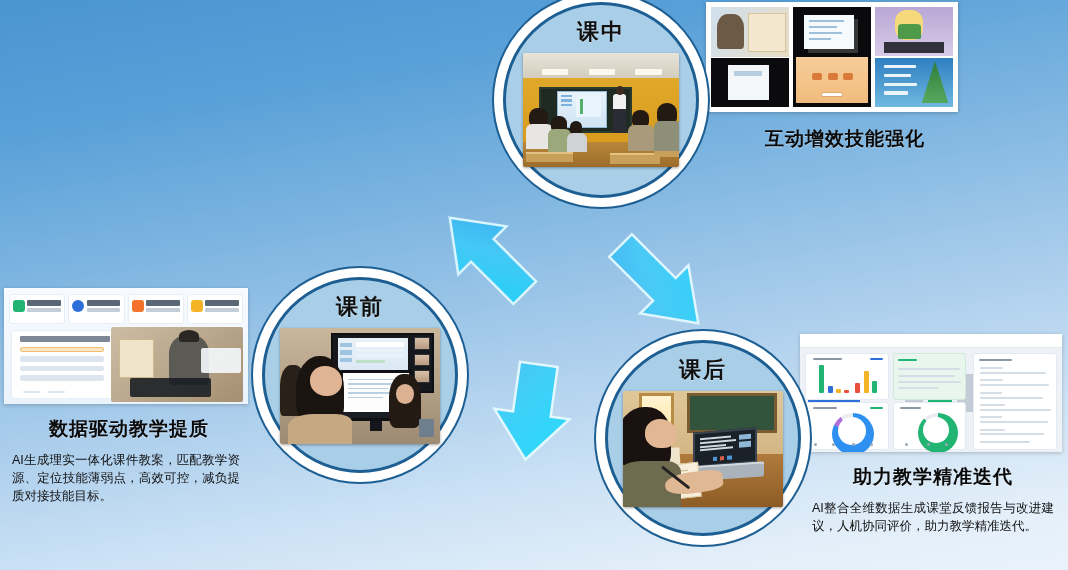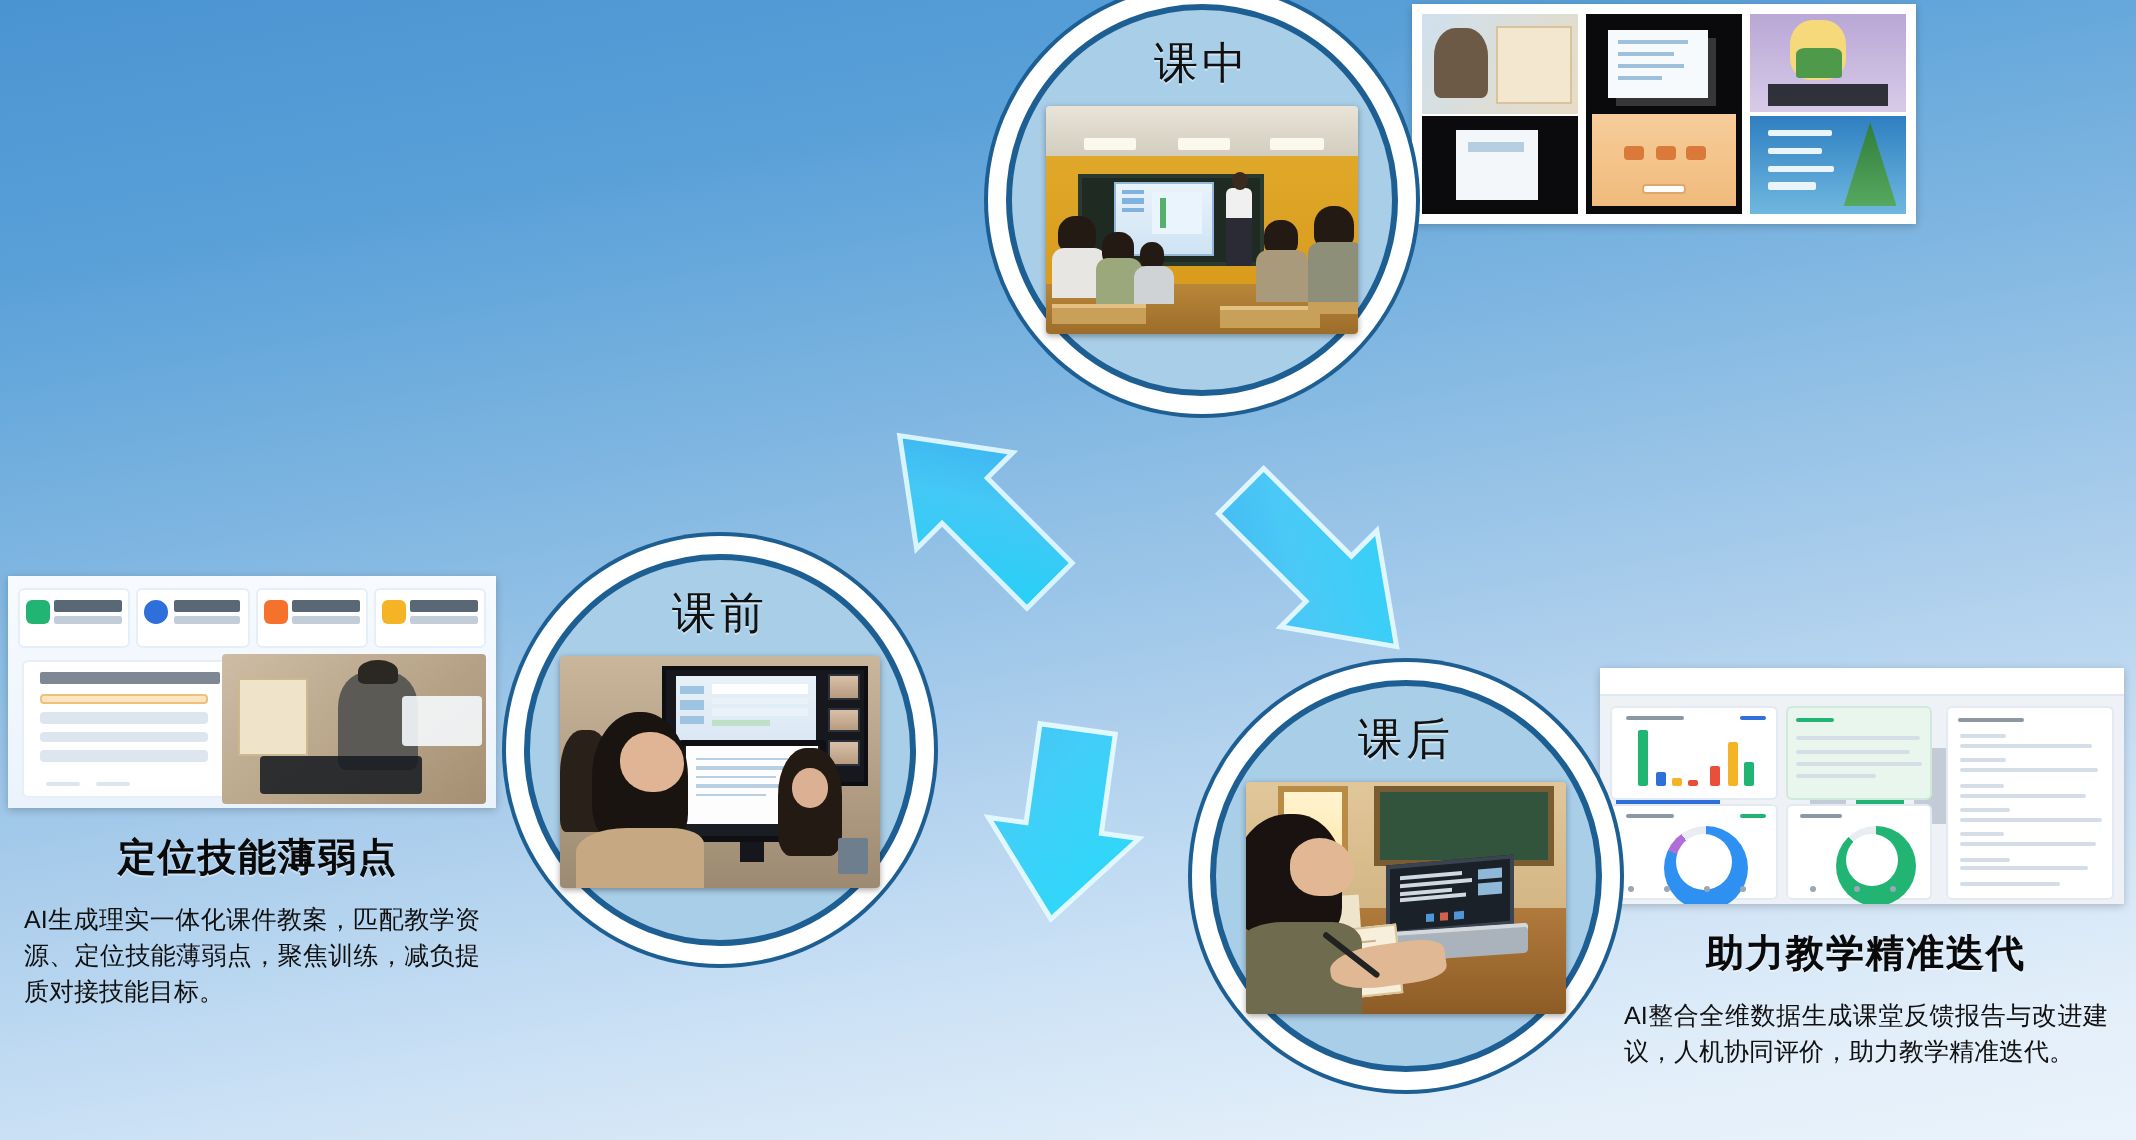--- a/index.html
+++ b/index.html
@@ -41,21 +41,21 @@
     display: flex;
     flex-direction: column;
     align-items: center;
     justify-content: flex-start;
     overflow: visible;
     z-index: 6;
   }
 
   .node-label {
     font-size: 22px;
-    font-weight: normal;
+    font-weight: bold;
     color: #111111;
     letter-spacing: 2px;
     margin-top: 16px;
     text-shadow: 0 1px 0 rgba(255,255,255,.45);
     line-height: 1;
     white-space: nowrap;
   }
 
   .node-photo {
     margin-top: 10px;
@@ -487,20 +487,21 @@
           <div class="cl-c2">
             <i style="top:14%;width:40%"></i>
             <i style="top:32%;width:34%"></i>
             <i style="top:50%;width:42%"></i>
             <i style="top:68%;width:30%"></i>
             <span class="tree"></span>
           </div>
         </div>
       </div>
     </div>
+    <div class="panel-title">互动增效技能强化</div>
   </div>
 
   <div class="panel" id="panel-data">
     <div class="thumb">
       <div class="dash">
         <div class="dash-top"></div>
         <div class="dash-logo"></div>
         <div class="dash-nav" style="left:40%;width:7%"></div>
         <div class="dash-nav" style="left:49%;width:9%;background:#22b473"></div>
         <div class="dash-nav" style="left:60%;width:8%"></div>
@@ -611,17 +612,17 @@
           <span class="dash-line" style="left:34%;bottom:8%;width:16%;background:#dde5ee"></span>
         </div>
         <div class="prep-scene">
           <span class="scroll"></span>
           <span class="man"></span>
           <span class="chat"></span>
           <span class="bar"></span>
         </div>
       </div>
     </div>
-    <div class="panel-title">定位技能薄弱点</div>
-    <div class="panel-body">AI生成理实一体化课件教案，匹配教学资源、定位技能薄弱点，聚焦训练，减负提质对接技能目标。</div>
+    <div class="panel-title">数据驱动教学提质</div>
+    <div class="panel-body">AI生成理实一体化课件教案，匹配教学资源、定位技能薄弱点，高效可控，减负提质对接技能目标。</div>
   </div>
 
 </div>
 
 </body></html>

